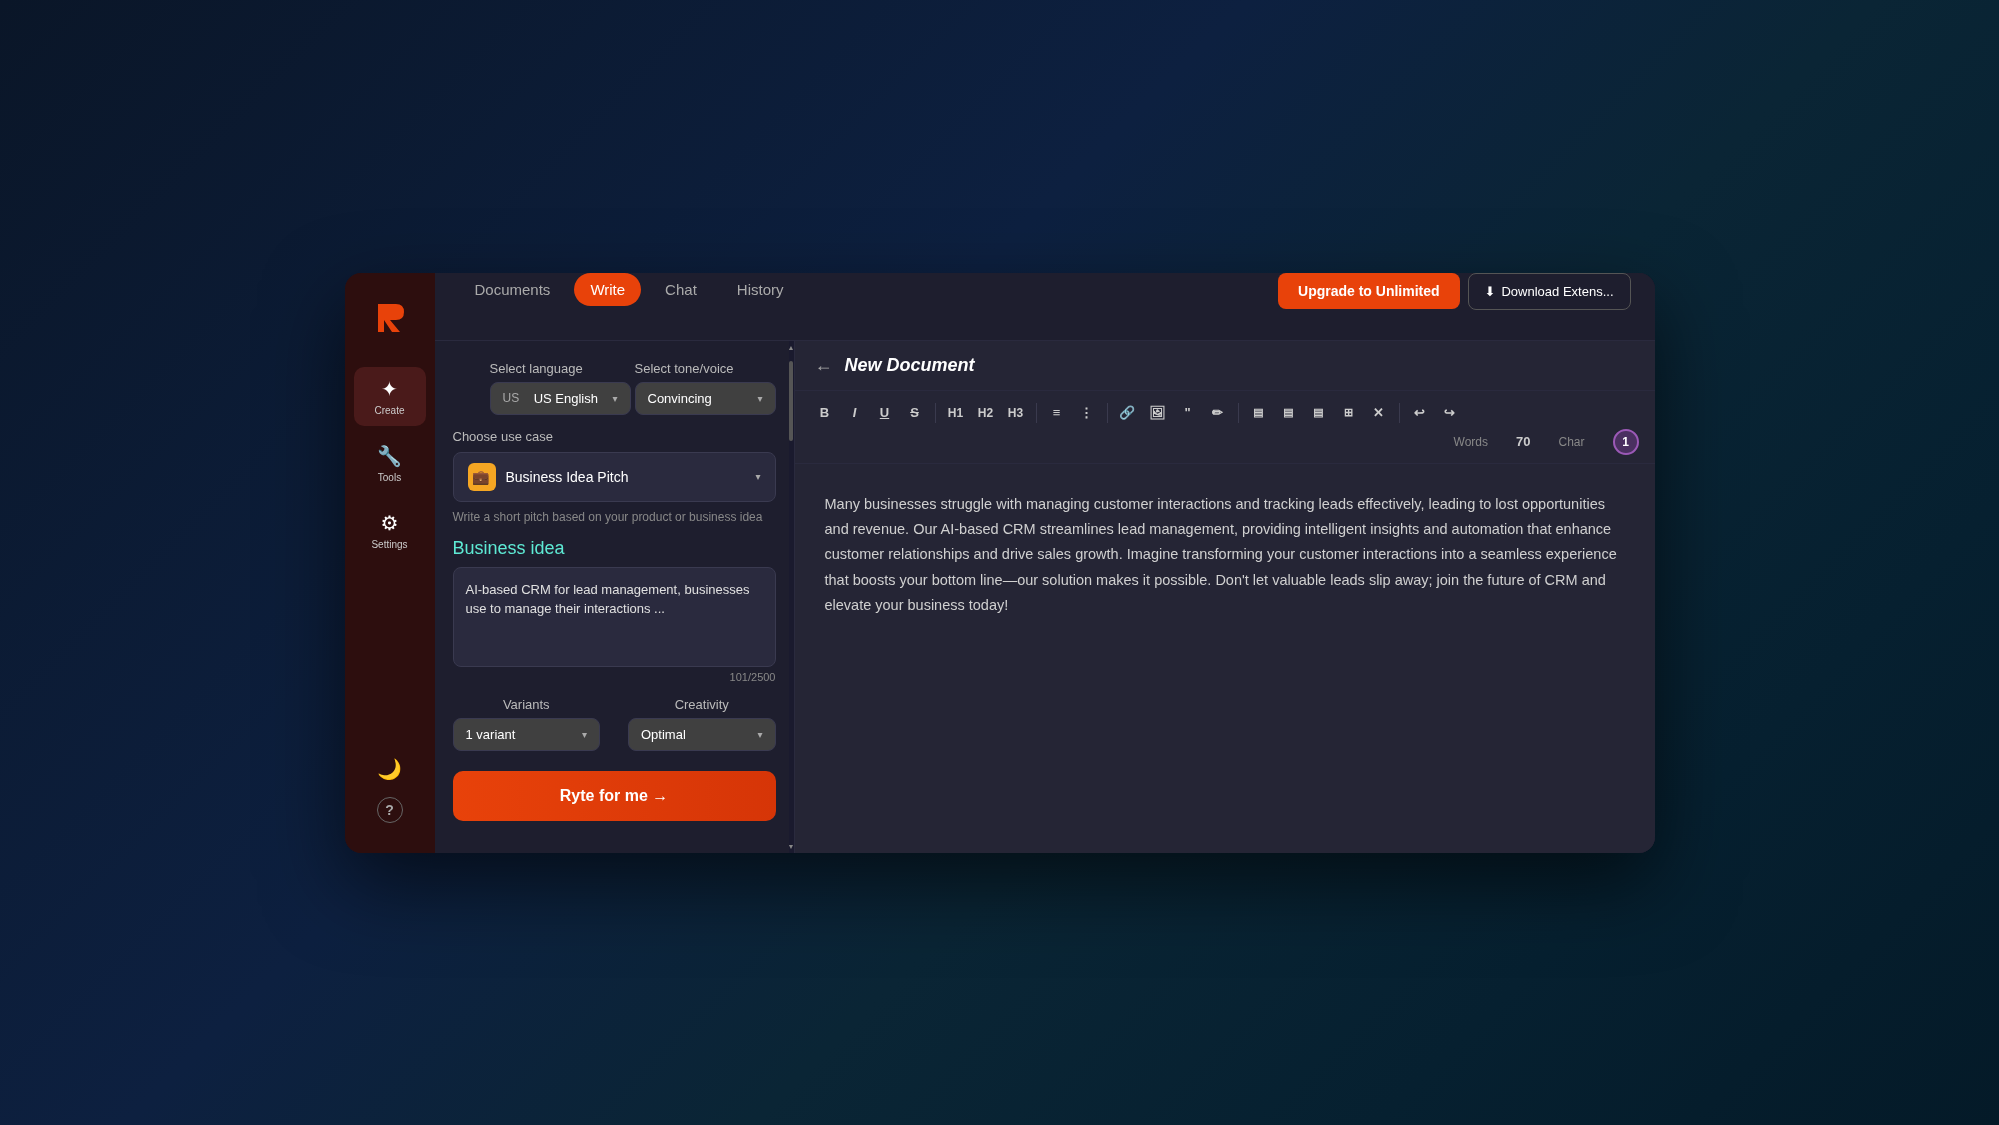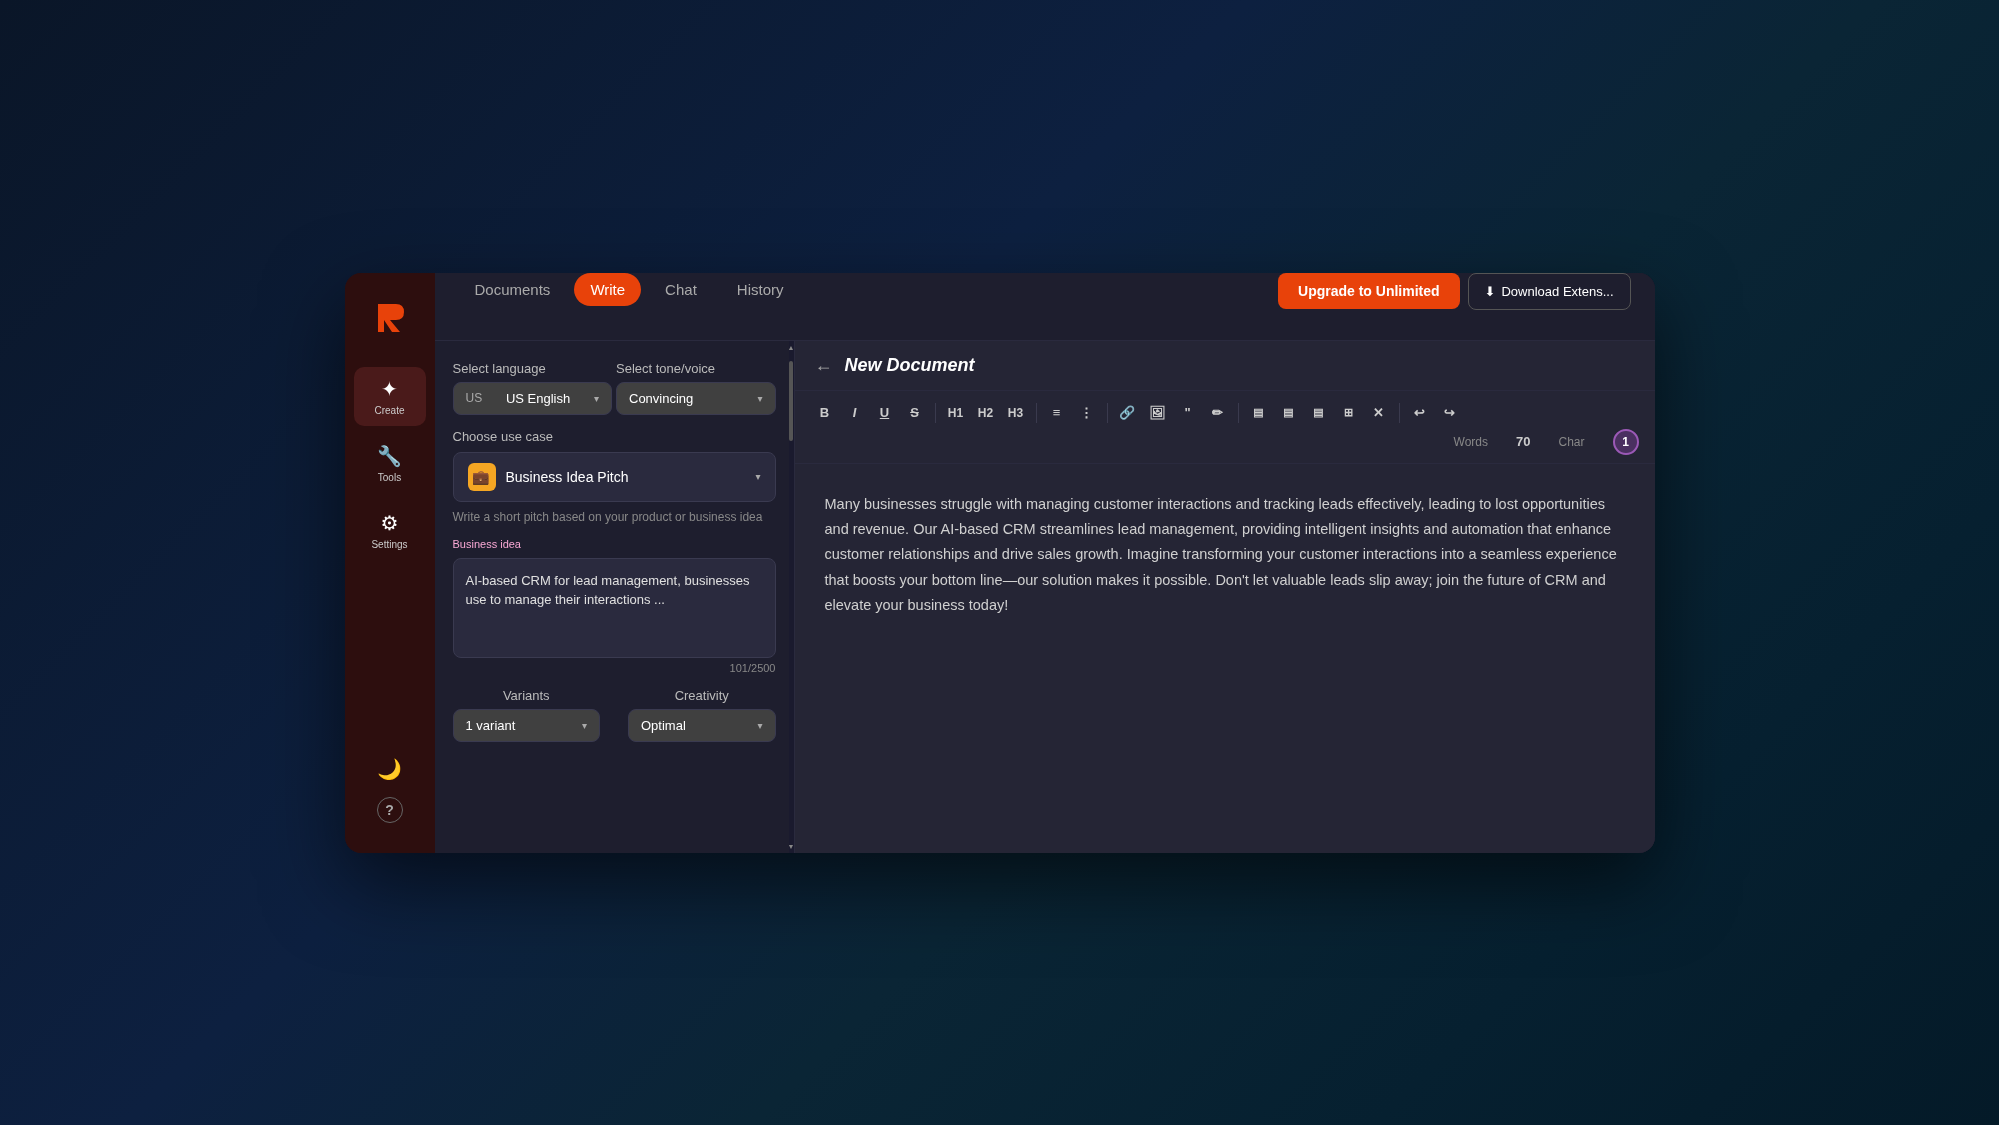--- a/index.html
+++ b/index.html
@@ -170,20 +170,21 @@
       position: relative;
     }
 
     .write-panel::-webkit-scrollbar { width: 4px; }
     .write-panel::-webkit-scrollbar-thumb { background: #444; border-radius: 4px; }
 
     .section-row {
       display: flex;
       gap: 4px;
       margin-bottom: 14px;
+      margin-left: 37px;
     }
 
     .form-group {
       flex: 1;
       display: flex;
       flex-direction: column;
       gap: 6px;
     }
 
     .form-label {
@@ -254,22 +255,22 @@
       font-size: 14px;
     }
 
     .use-case-hint {
       font-size: 12px;
       color: #888;
       margin-bottom: 14px;
     }
 
     .business-idea-label {
-      font-size: 11px;
-      color: #f9a8d4;
+      font-size: 18px;
+      color: #5eead4;
       font-weight: 500;
       margin-bottom: 8px;
     }
 
     .business-idea-textarea {
       width: 100%;
       background: #2a2a3e;
       border: 1px solid #3a3a50;
       border-radius: 8px;
       color: #e0e0e0;
@@ -525,20 +526,21 @@
           <div class="form-group">
             <span class="form-label">Creativity</span>
             <div class="select-dropdown">
               <span>Optimal</span>
               <span class="chevron">▾</span>
             </div>
           </div>
         </div>
 
         
+        <button class="ryte-btn">Ryte for me →</button>
 
         
         <div style="position:absolute;right:0;top:0;bottom:0;width:5px;background:#1a1a2e;display:flex;flex-direction:column;align-items:center;">
           <div style="font-size:7px;color:#888;margin-top:3px;">▲</div>
           <div style="flex:1;display:flex;align-items:flex-start;padding-top:10px;">
             <div style="width:4px;height:80px;background:#555;border-radius:2px;"></div>
           </div>
           <div style="font-size:7px;color:#888;margin-bottom:3px;">▼</div>
         </div>
       </div>

